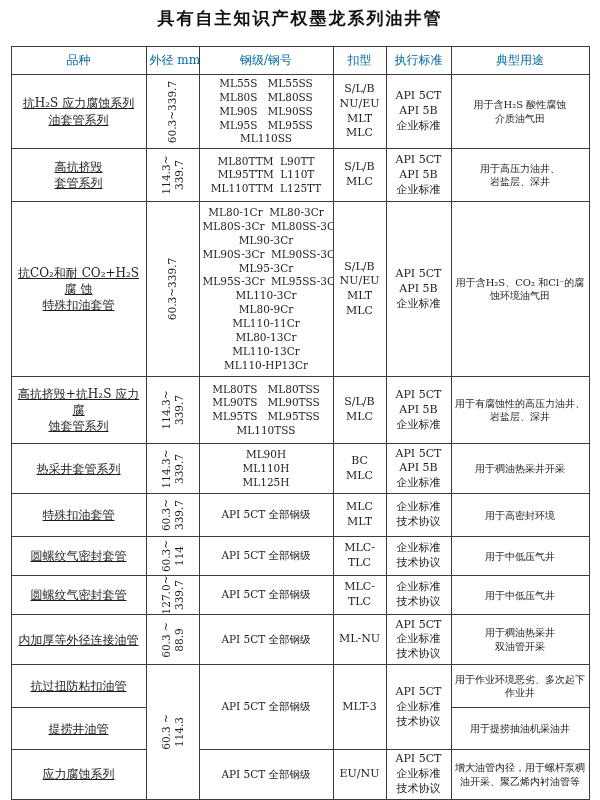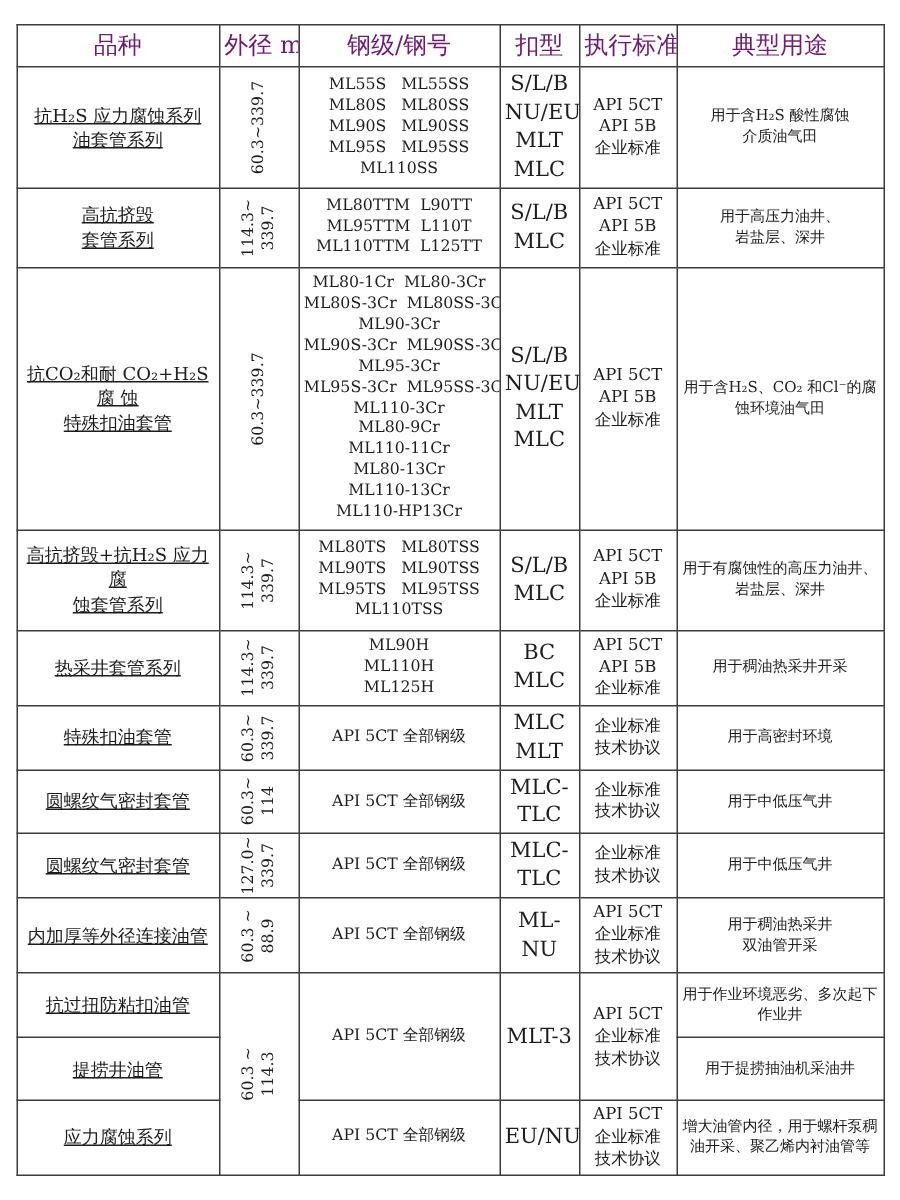--- a/index.html
+++ b/index.html
@@ -36,44 +36,45 @@
   }
   table.main-table td, table.main-table th {
     border: 1px solid #3c3c3c;
     padding: 2px 3px;
     text-align: center;
     vertical-align: middle;
     font-weight: normal;
     overflow: hidden;
   }
   th.hdr {
-    font-size: 16px;
-    color: #701a75;
+    font-size: 12px;
+    color: #0369a1;
     white-space: pre;
   }
   td.c-variety { font-size: 12px; white-space: pre-line; line-height: 1.35; text-decoration: underline; }
   td.c-grade   { font-size: 10.5px; white-space: pre; line-height: 1.32; }
-  td.c-thread  { font-size: 14px; white-space: pre-line; line-height: 1.35; }
+  td.c-thread  { font-size: 11px; white-space: pre-line; line-height: 1.35; }
   td.c-standard{ font-size: 11px; white-space: pre-line; line-height: 1.35; }
   td.c-use     { font-size: 10px; white-space: pre-line; line-height: 1.35; padding: 2px 6px; }
   td.c-od      { position: relative; font-size: 10.5px; }
   td.c-od .vtext {
     position: absolute;
     top: 50%;
     left: 50%;
     transform: translate(-50%, -50%) rotate(-90deg);
     white-space: pre;
     line-height: 1.25;
     text-align: center;
   }
 </style>
 </head>
 <body>
 
 <div class="page">
+  <h1 class="doc-title">具有自主知识产权墨龙系列油井管</h1>
   <table class="main-table">
     <colgroup>
       <col style="width:135px">
       <col style="width:53px">
       <col style="width:134px">
       <col style="width:53px">
       <col style="width:65px">
       <col style="width:138px">
     </colgroup>
     <thead>

